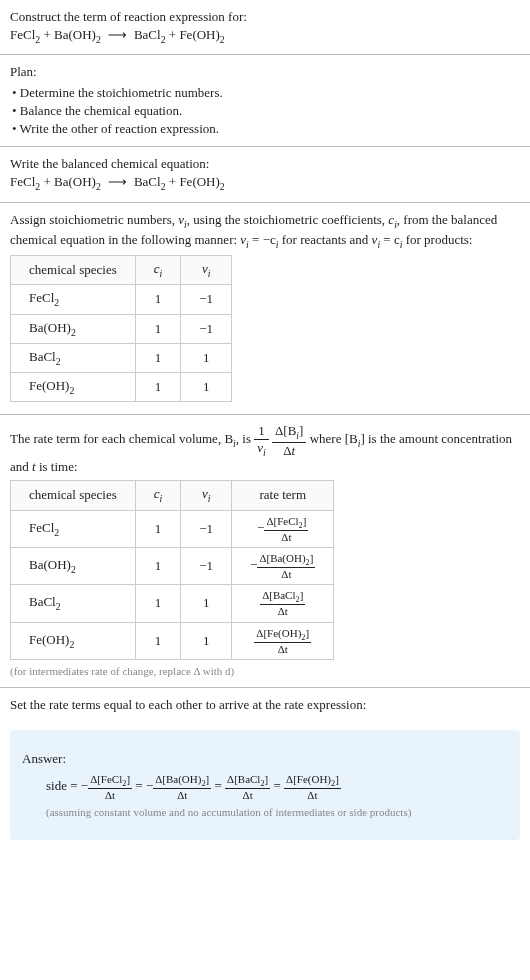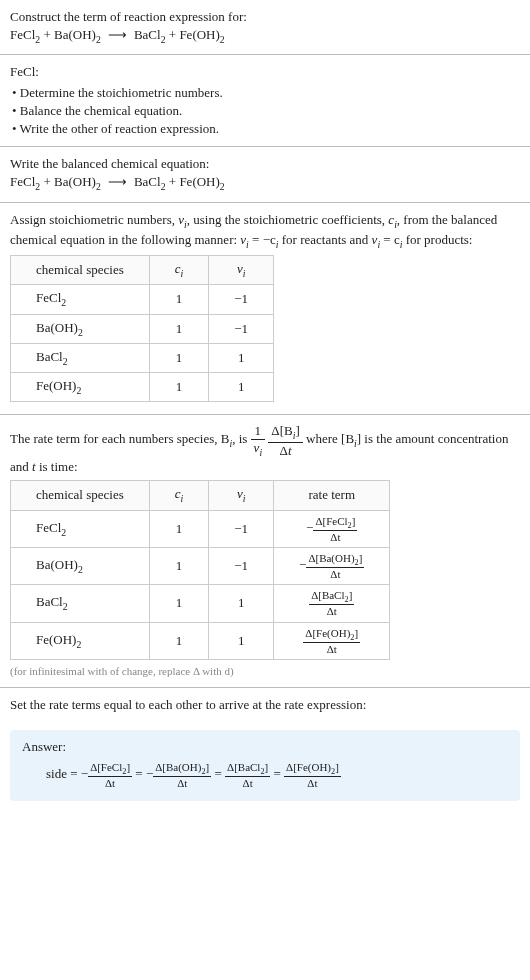--- a/index.html
+++ b/index.html
@@ -25,21 +25,21 @@
   .plan-list { margin-top: 2px; }
   .plan-item::before { content: "• "; }
   .plan-item { margin-left: 2px; }
   table.data {
     border-collapse: collapse;
     margin-top: 4px;
     margin-bottom: 4px;
   }
   table.data th, table.data td {
     border: 1px solid #ccc;
-    padding: 4px 25px;
+    padding: 4px 18px;
     text-align: center;
     font-weight: normal;
     background: #fff;
   }
   table.data th {
     background: #fafafa;
   }
   .frac {
     display: inline-block;
     vertical-align: middle;
@@ -58,21 +58,21 @@
   .frac-big .num { display:block; border-bottom:1px solid #222; padding:0 3px; }
   .frac-big .den { display:block; padding:0 3px; }
   .note {
     color: #888;
     font-size: 11px;
     margin-top: 2px;
   }
   .answer-box {
     background: #e9f3fb;
     border-radius: 4px;
-    padding: 8px 12px;
+    padding: 20px 12px;
     margin: 8px 10px 10px 10px;
   }
   .answer-rate {
     margin: 4px 0 4px 24px;
     white-space: nowrap;
   }
   .answer-note {
     color: #888;
     font-size: 11px;
     margin-left: 24px;
@@ -87,21 +87,21 @@
 <div class="section">
   <div>Construct the term of reaction expression for:</div>
   <div class="equation">
     <span class="chem"><span>FeCl</span><span class="sub">2</span></span><span> + </span><span class="chem"><span>Ba(OH)</span><span class="sub">2</span></span>
     <span class="arrow">⟶</span>
     <span class="chem"><span>BaCl</span><span class="sub">2</span></span><span> + </span><span class="chem"><span>Fe(OH)</span><span class="sub">2</span></span>
   </div>
 </div>
 
 <div class="section">
-  <div>FeCl:</div>
+  <div>Plan:</div>
   <div class="plan-list">
     <div class="plan-item">Determine the stoichiometric numbers.</div>
     <div class="plan-item">Balance the chemical equation.</div>
     <div class="plan-item">Write the other of reaction expression.</div>
   </div>
 </div>
 
 <div class="section">
   <div>Write the balanced chemical equation:</div>
   <div class="equation">
@@ -141,21 +141,21 @@
       <td style="text-align:left"><span>Fe(OH)</span><span class="sub">2</span></td>
       <td>1</td>
       <td>1</td>
     </tr>
   </tbody>
     </table>
 </div>
 
 <div class="section">
   <div>
-    <span>The rate term for each numbers species, B</span><span class="sub italic">i</span><span>, is </span>
+    <span>The rate term for each chemical volume, B</span><span class="sub italic">i</span><span>, is </span>
     <span class="frac-big">
       <span class="num">1</span>
       <span class="den"><span class="italic">ν</span><span class="sub italic">i</span></span>
     </span><span> </span><span class="frac-big">
       <span class="num"><span>Δ[B</span><span class="sub italic">i</span><span>]</span></span>
       <span class="den"><span>Δ</span><span class="italic">t</span></span>
     </span><span> where [B</span><span class="sub italic">i</span><span>] is the amount concentration and </span><span class="italic">t</span><span> is time:</span>
   </div>
 
   <table class="data">
@@ -185,32 +185,33 @@
       <td><span class="nowrap"><span></span><span class="frac"><span class="num"><span>Δ[BaCl</span><span class="sub">2</span><span>]</span></span><span class="den">Δt</span></span></span></td>
     </tr>
     <tr>
       <td style="text-align:left"><span>Fe(OH)</span><span class="sub">2</span></td>
       <td>1</td>
       <td>1</td>
       <td><span class="nowrap"><span></span><span class="frac"><span class="num"><span>Δ[Fe(OH)</span><span class="sub">2</span><span>]</span></span><span class="den">Δt</span></span></span></td>
     </tr>
   </tbody>
     </table>
-  <div class="note">(for infinitesimal with of change, replace Δ with d)</div>
+  <div class="note">(for intermediates rate of change, replace Δ with d)</div>
 </div>
 
 <div class="section" style="border-bottom:none">
   <div>Set the rate terms equal to each other to arrive at the rate expression:</div>
 </div>
 
 <div class="answer-box">
   <div>Answer:</div>
   <div class="answer-rate">
     <span>side = </span>
     <span>−</span><span class="frac"><span class="num"><span>Δ[FeCl</span><span class="sub">2</span><span>]</span></span><span class="den">Δt</span></span>
     <span> = </span>
     <span>−</span><span class="frac"><span class="num"><span>Δ[Ba(OH)</span><span class="sub">2</span><span>]</span></span><span class="den">Δt</span></span>
     <span> = </span>
     <span></span><span class="frac"><span class="num"><span>Δ[BaCl</span><span class="sub">2</span><span>]</span></span><span class="den">Δt</span></span>
     <span> = </span>
     <span></span><span class="frac"><span class="num"><span>Δ[Fe(OH)</span><span class="sub">2</span><span>]</span></span><span class="den">Δt</span></span>
   </div>
+  <div class="answer-note">(assuming constant volume and no accumulation of intermediates or side products)</div>
 </div>
 
 </body></html>

